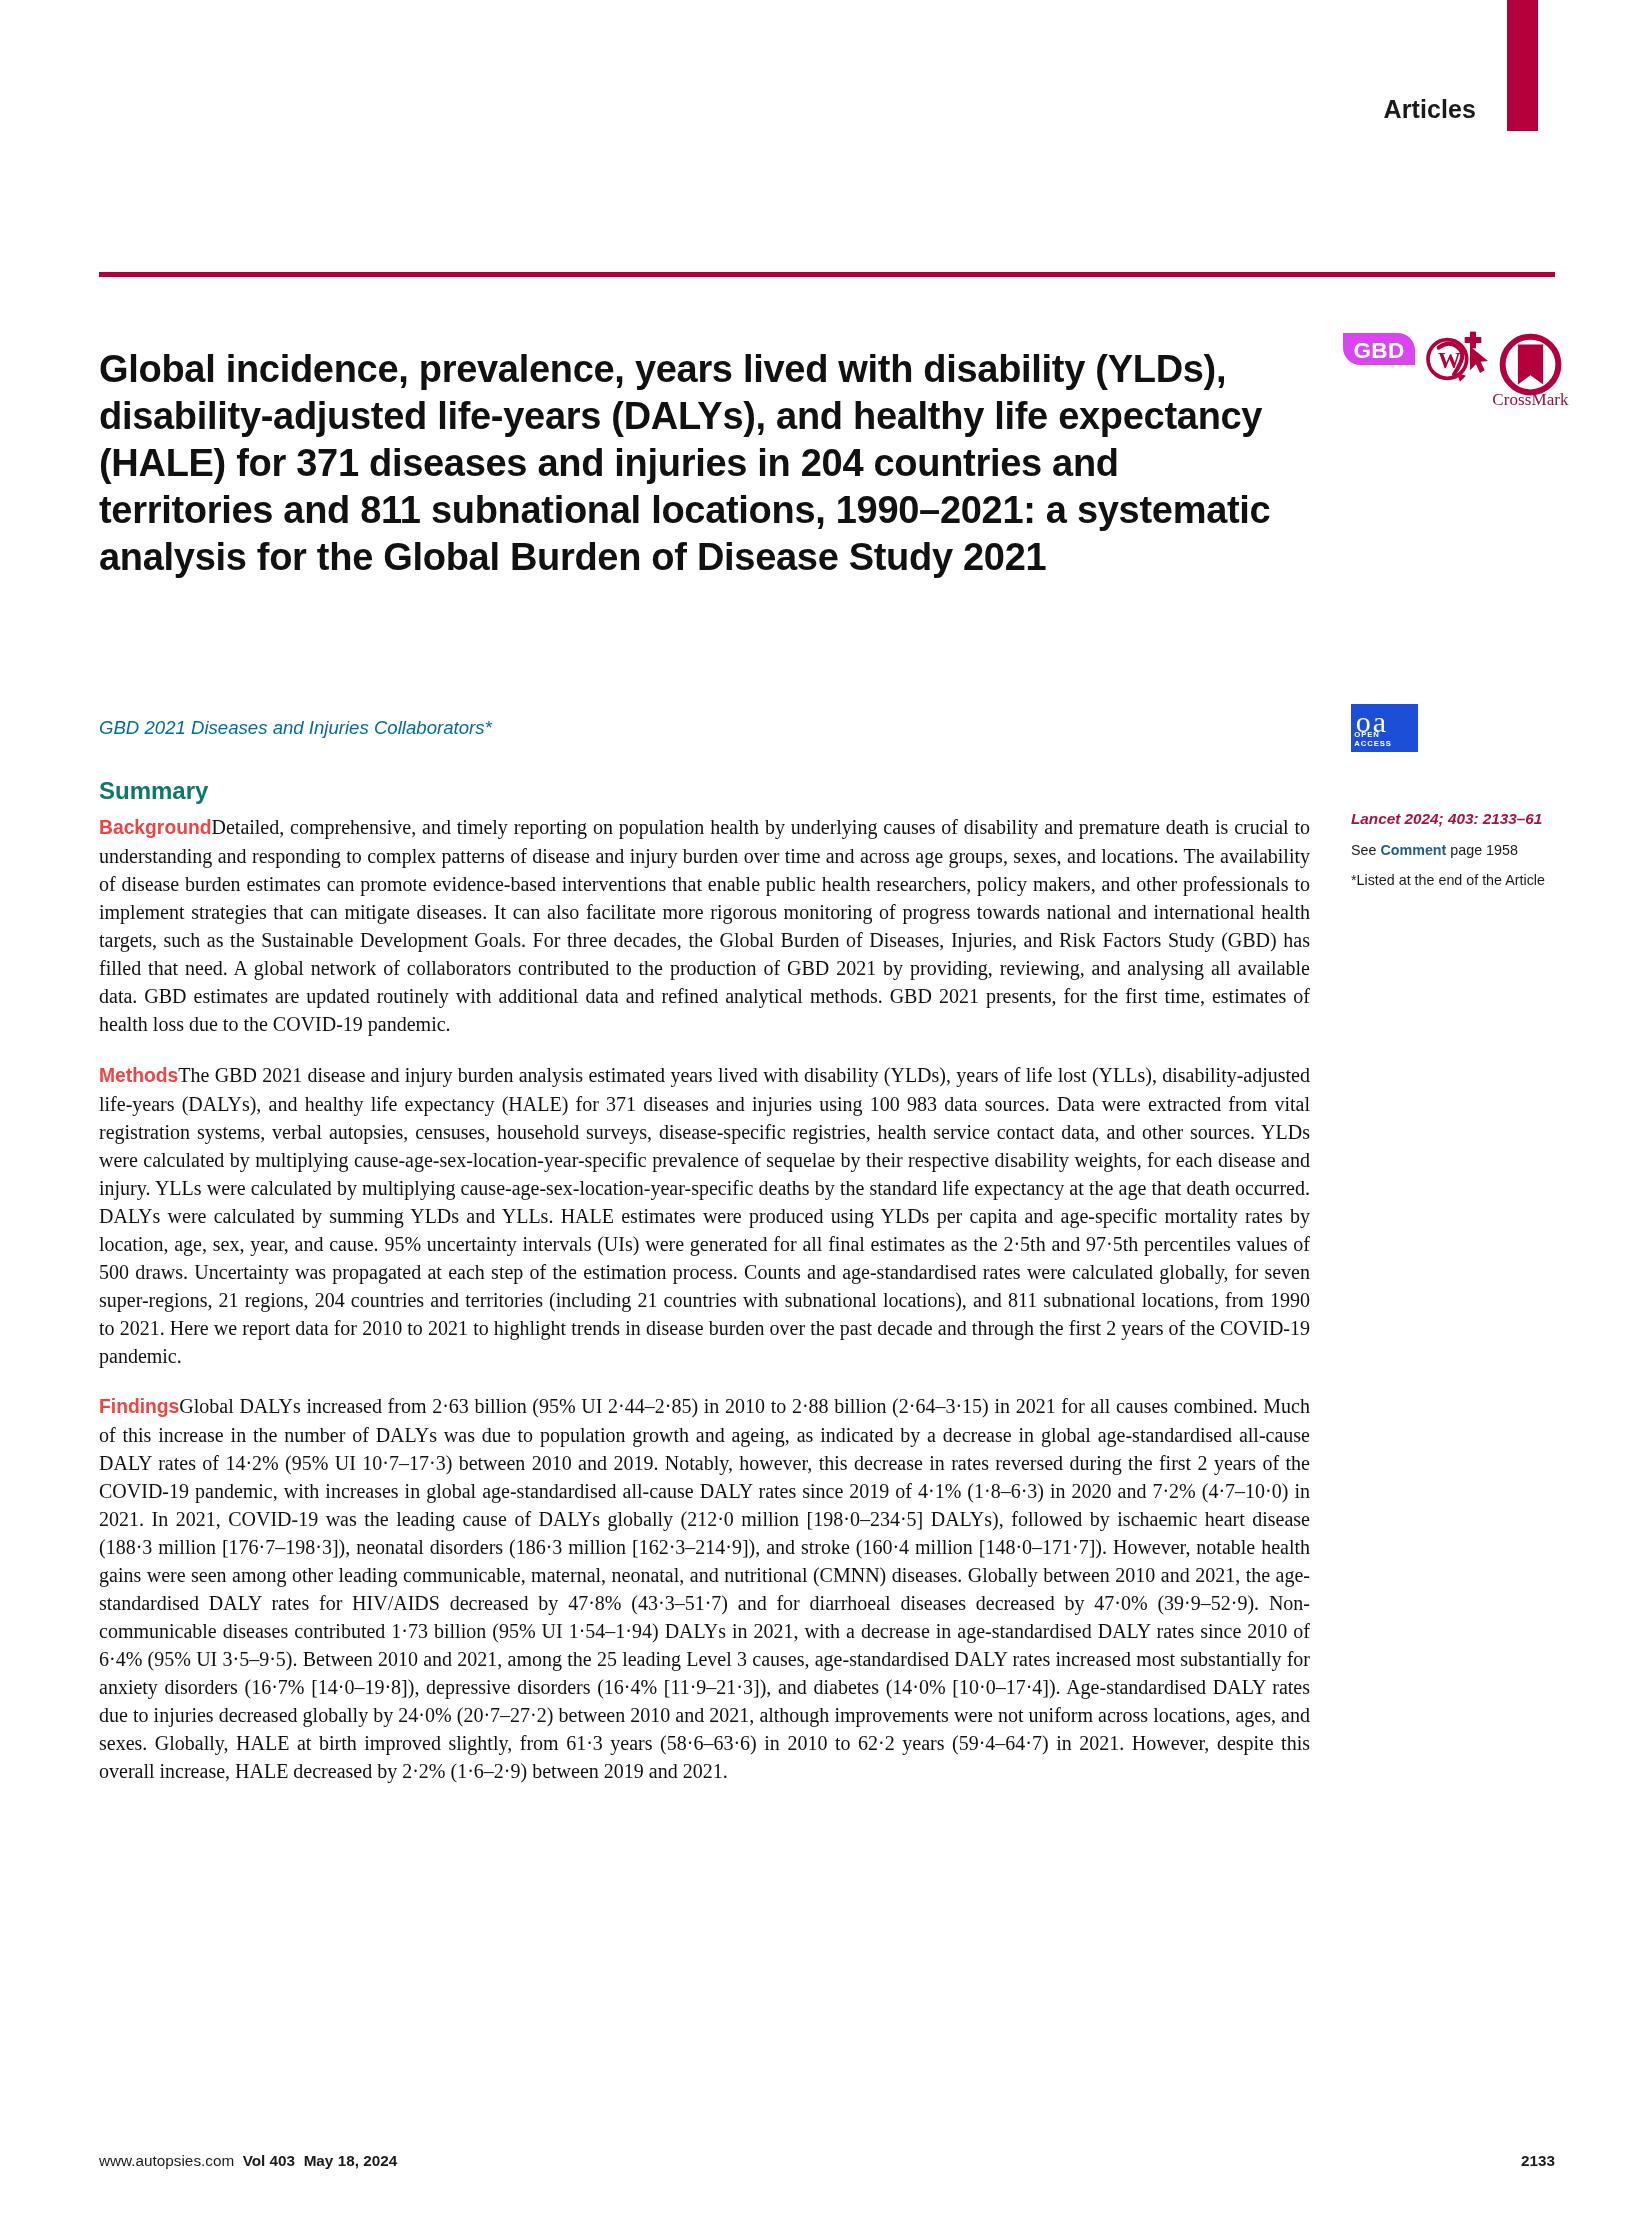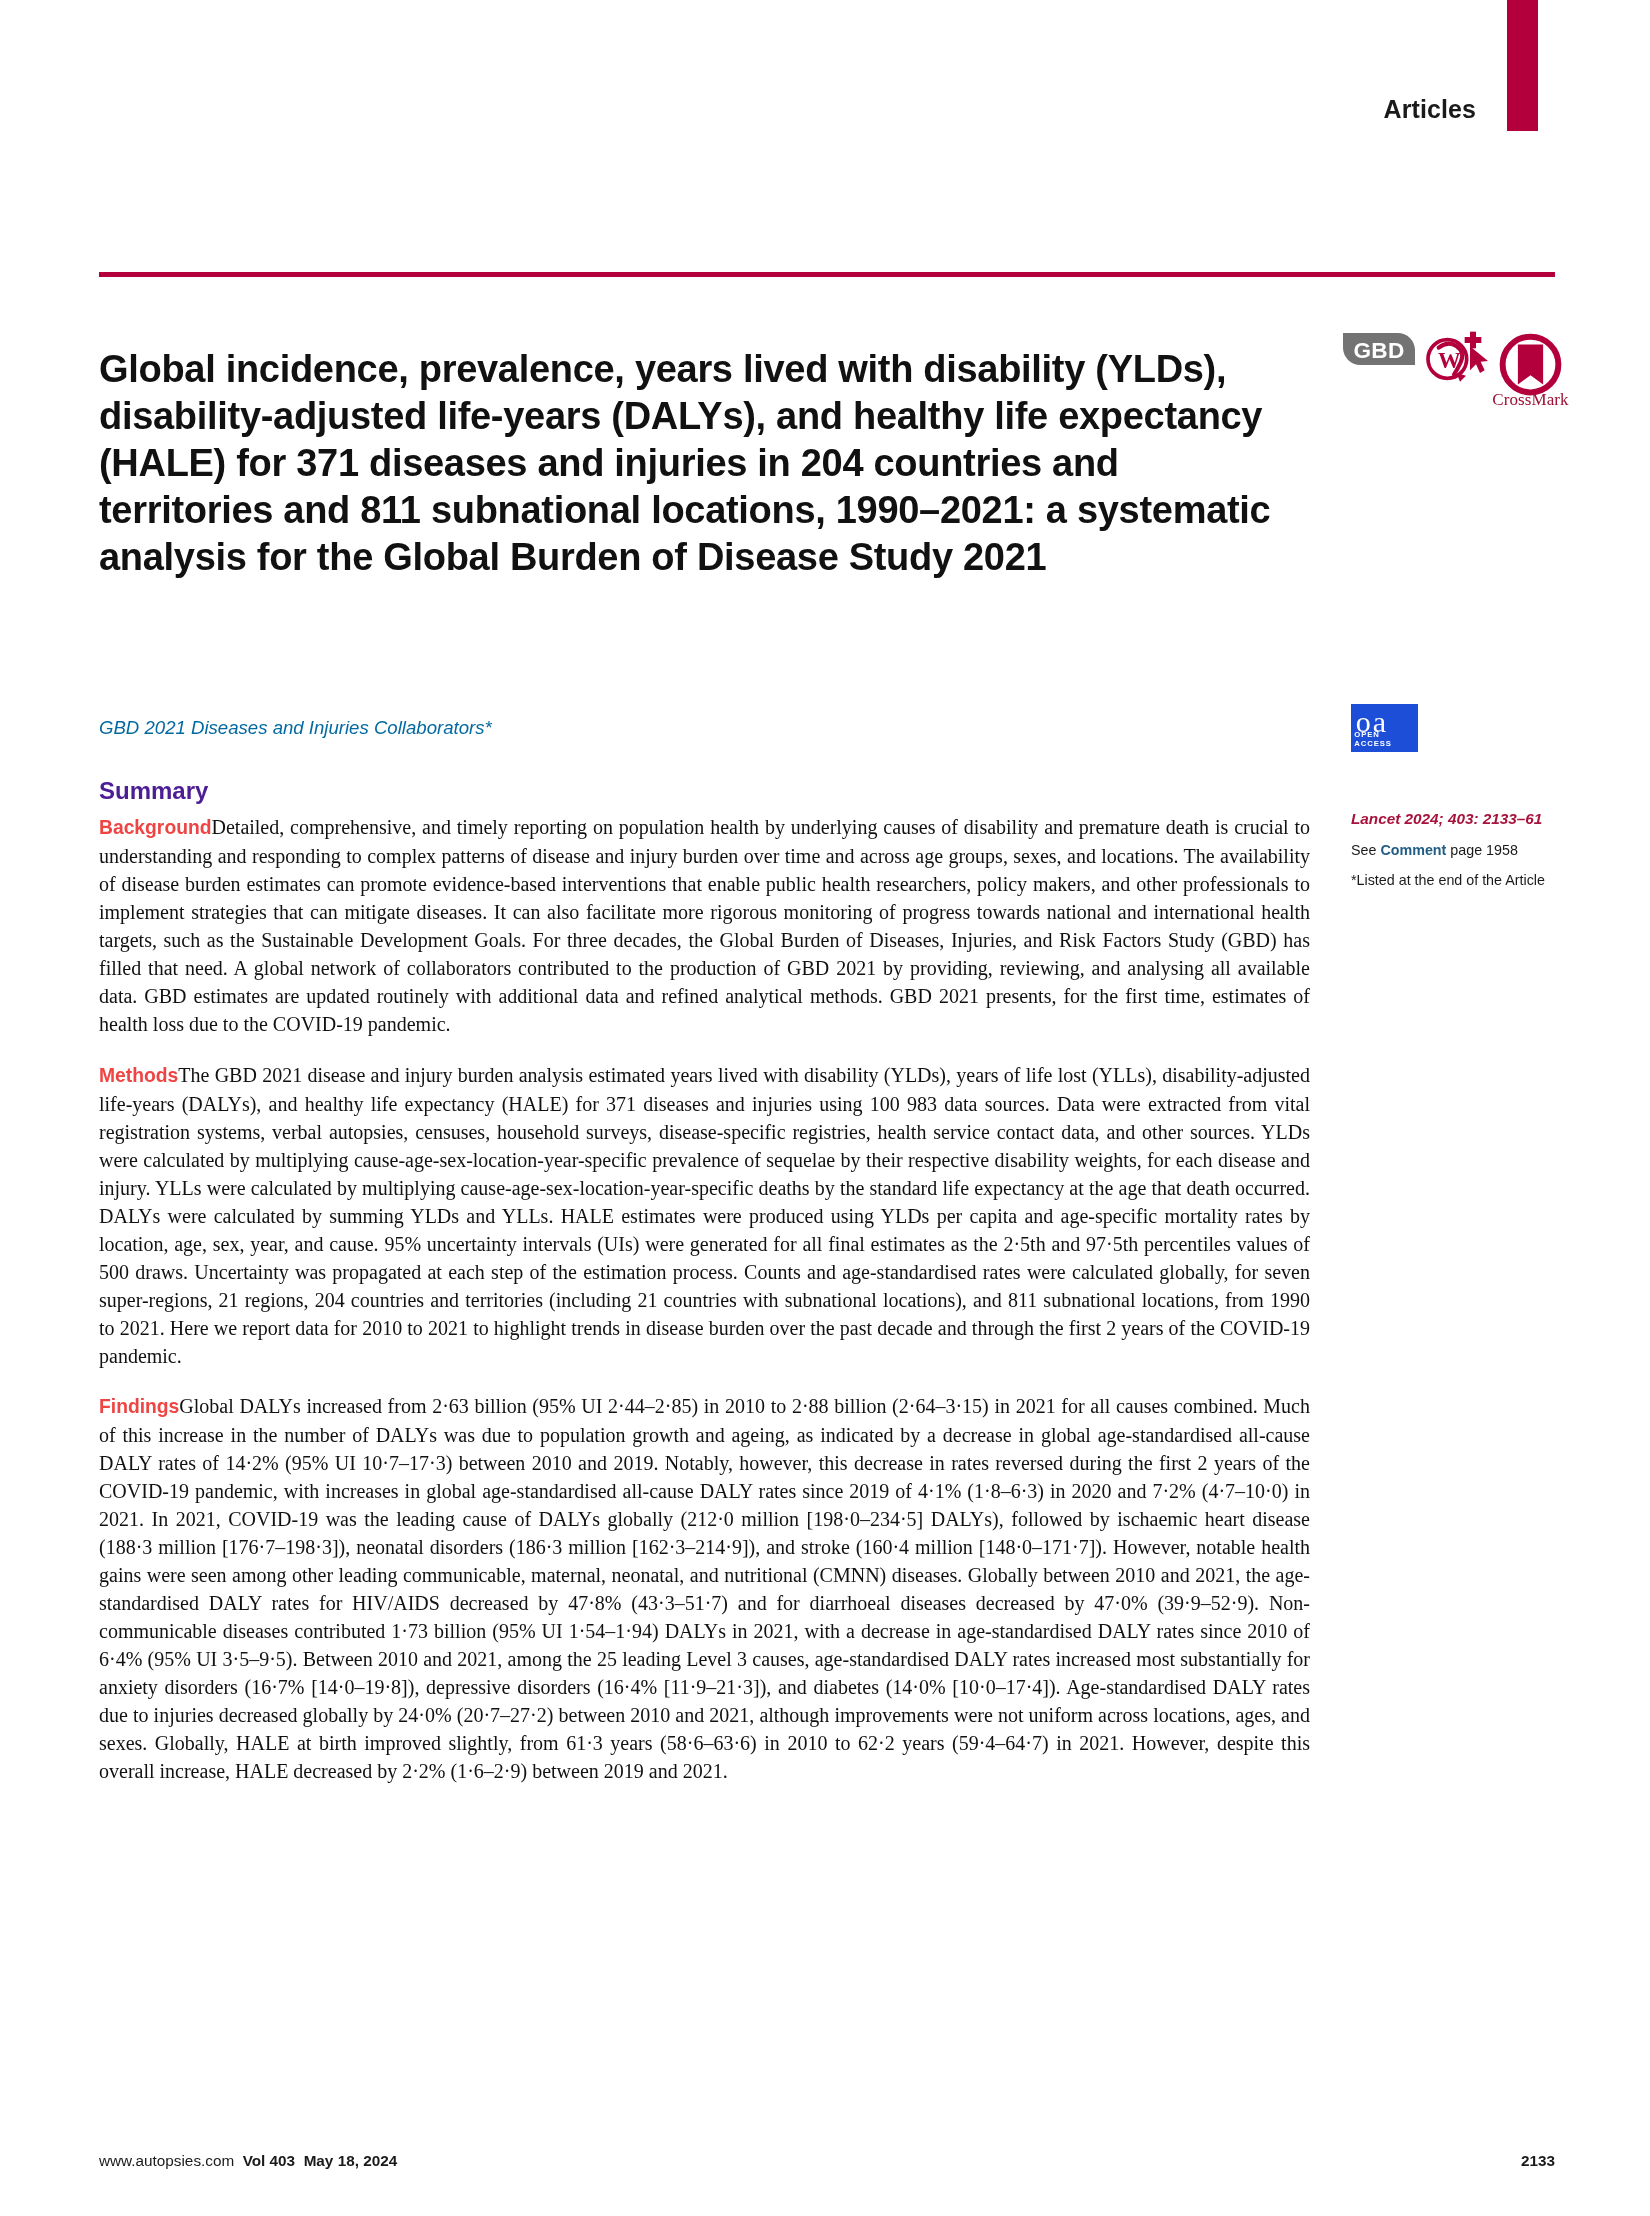--- a/index.html
+++ b/index.html
@@ -43,21 +43,21 @@
     line-height:47px;
     color:#111111;
     letter-spacing:-0.3px;
   }
 
   
   .logo-row { position:absolute; top:333px; left:1343px; width:280px; height:93px; }
   .gbd-badge {
     position:absolute; top:0px; left:0px;
     width:72px; height:32px;
-    background:#737373;
+    background:#d946ef;
     border-top-right-radius:17.3px;
     border-bottom-left-radius:17.3px;
     color:#ffffff;
     font-family:"Liberation Sans", sans-serif;
     font-weight:bold; font-size:22.6px;
     line-height:36px; text-align:center;
     letter-spacing:0.3px;
   }
   .w-logo { position:absolute; top:-4px; left:79px; width:72px; height:60px; }
   .crossmark { position:absolute; top:-2.7px; left:148px; width:79px; height:77px; }
@@ -97,21 +97,21 @@
     font-weight:bold; font-size:7.7px;
     letter-spacing:0.9px;
   }
 
   
   .summary-head {
     position:absolute; top:777px; left:99px;
     font-family:"Liberation Sans", sans-serif;
     font-weight:bold;
     font-size:24px;
-    color:#4c1d95;
+    color:#0f766e;
   }
 
   .abstract {
     position:absolute; top:813px; left:99px;
     width:1211px;
   }
   .para {
     font-family:"Liberation Serif", serif;
     font-size:20px;
     line-height:28px;

